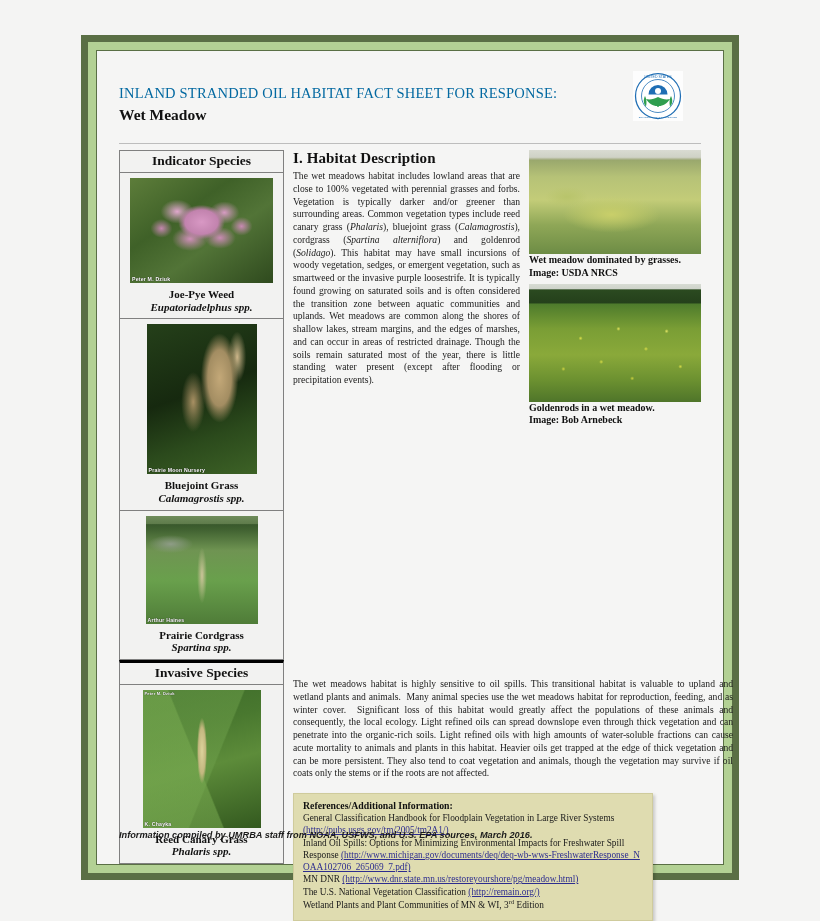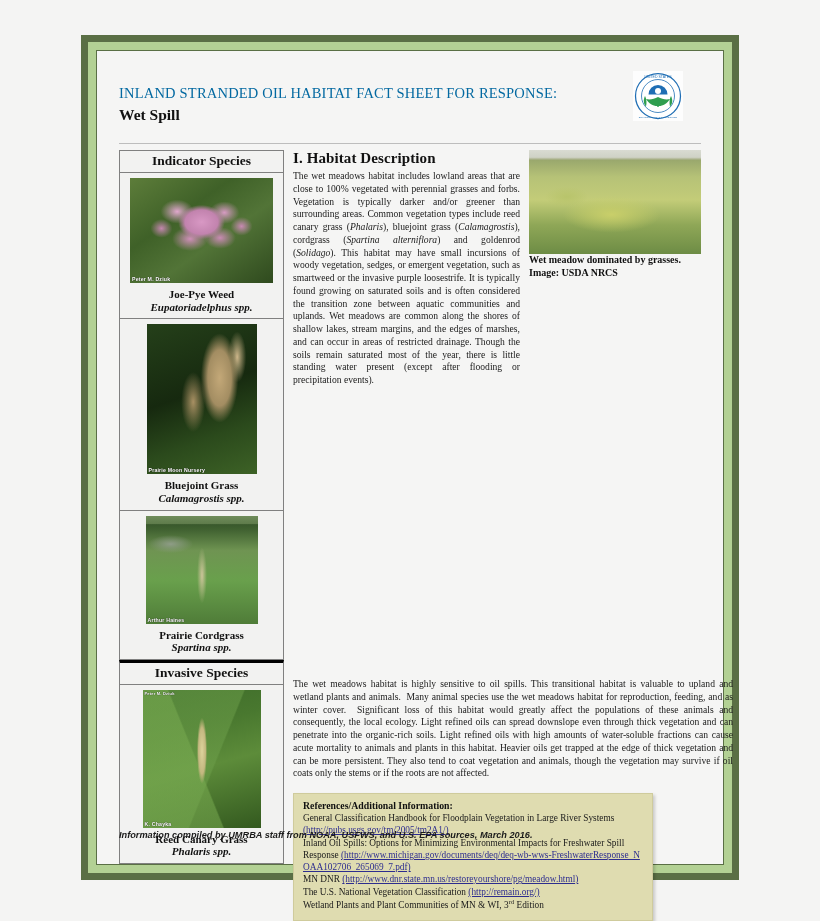--- a/index.html
+++ b/index.html
@@ -217,21 +217,21 @@
 </head>
 <body>
 
 <div id="page-frame">
  <div id="page-frame-inner">
   <div id="page-sheet">
 
    <div id="header">
      <div id="header-titles">
        <div class="title-line1">INLAND STRANDED OIL HABITAT FACT SHEET FOR RESPONSE:</div>
-       <div class="title-line2">Wet Spill</div>
+       <div class="title-line2">Wet Meadow</div>
      </div>
      <div id="epa-logo">
        <svg viewBox="0 0 100 100" width="50" height="50" aria-hidden="true">
          <circle cx="50" cy="50" r="47" fill="#ffffff"></circle>
          <circle cx="50" cy="50" r="45" fill="none" stroke="#1f6eb4" stroke-width="2.5"></circle>
          <circle cx="50" cy="50" r="33" fill="none" stroke="#1f6eb4" stroke-width="1.6"></circle>
          <path d="M28 47 a22 22 0 0 1 44 0 z" fill="#ffffff"></path>
          <path d="M31 47 a19 19 0 0 1 38 0 z" fill="#1f6eb4"></path>
          <circle cx="50" cy="40" r="6" fill="#ffffff"></circle>
          <path d="M50 52 C42 56 34 58 26 56 C32 66 42 71 50 70 C58 71 68 66 74 56 C66 58 58 56 50 52 Z" fill="#2f9e4f"></path>
@@ -290,20 +290,25 @@
        <h2 class="sec">I. Habitat Description</h2>
        <div class="body-text">The wet meadows habitat includes lowland areas that are close to 100% vegetated with perennial grasses and forbs. Vegetation is typically darker and/or greener than surrounding areas. Common vegetation types include reed canary grass (<i>Phalaris</i>), bluejoint grass (<i>Calamagrostis</i>), cordgrass (<i>Spartina alterniflora</i>) and goldenrod (<i>Solidago</i>). This habitat may have small incursions of woody vegetation, sedges, or emergent vegetation, such as smartweed or the invasive purple loosestrife. It is typically found growing on saturated soils and is often considered the transition zone between aquatic communities and uplands. Wet meadows are common along the shores of shallow lakes, stream margins, and the edges of marshes, and can occur in areas of restricted drainage. Though the soils remain saturated most of the year, there is little standing water present (except after flooding or precipitation events).</div>
      </div>
 
      <div id="col-right">
        <div class="rphoto-block">
          <div class="rphoto ph-wetmeadow"></div>
          <div class="rcap">Wet meadow dominated by grasses.</div>
          <div class="rcap">Image: USDA NRCS</div>
        </div>
+       <div class="rphoto-block">
+         <div class="rphoto ph-goldenrod"></div>
+         <div class="rcap">Goldenrods in a wet meadow.</div>
+         <div class="rcap">Image: Bob Arnebeck</div>
+       </div>
      </div>
    </div>
 
    <div id="lower-block" style="margin-left:174px; width:440px; margin-top:-186px;">
      <div class="body-text" id="sec2-text">The wet meadows habitat is highly sensitive to oil spills. This transitional habitat is valuable to upland and wetland plants and animals.&nbsp; Many animal species use the wet meadows habitat for reproduction, feeding, and as winter cover.&nbsp; Significant loss of this habitat would greatly affect the populations of these animals and consequently, the local ecology. Light refined oils can spread downslope even through thick vegetation and can penetrate into the organic-rich soils. Light refined oils with high amounts of water-soluble fractions can cause acute mortality to animals and plants in this habitat. Heavier oils get trapped at the edge of thick vegetation and can be more persistent. They also tend to coat vegetation and animals, though the vegetation may survive if oil coats only the stems or if the roots are not affected.</div>
 
      <div id="refs">
        <div class="refs-title">References/Additional Information:</div>
 
        <div class="ref-line">

